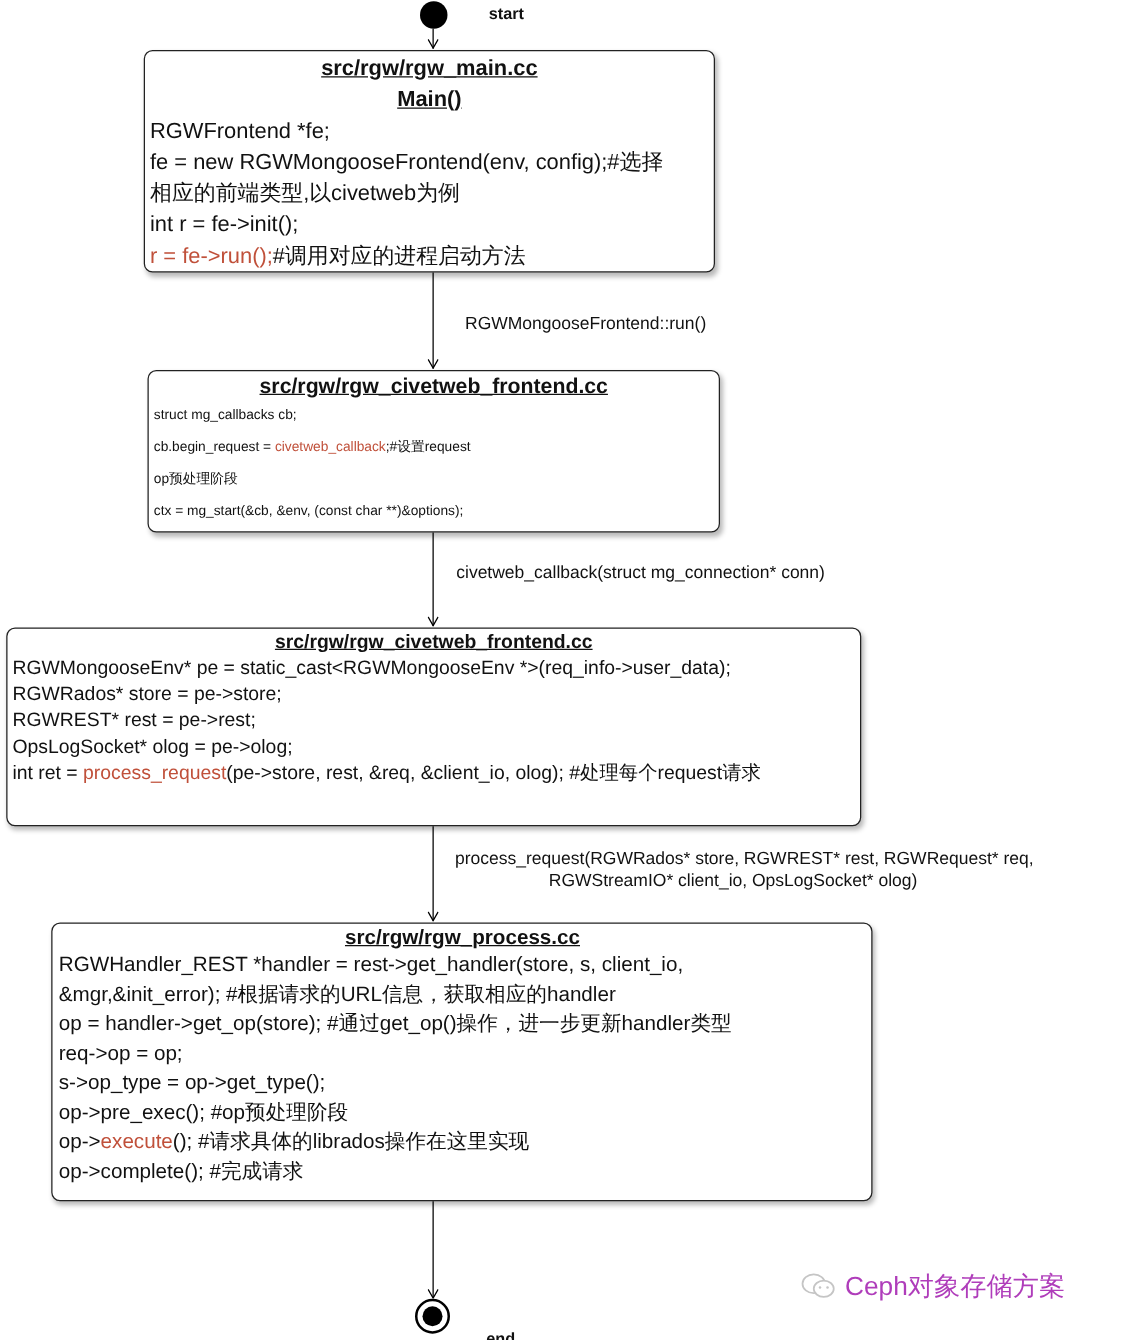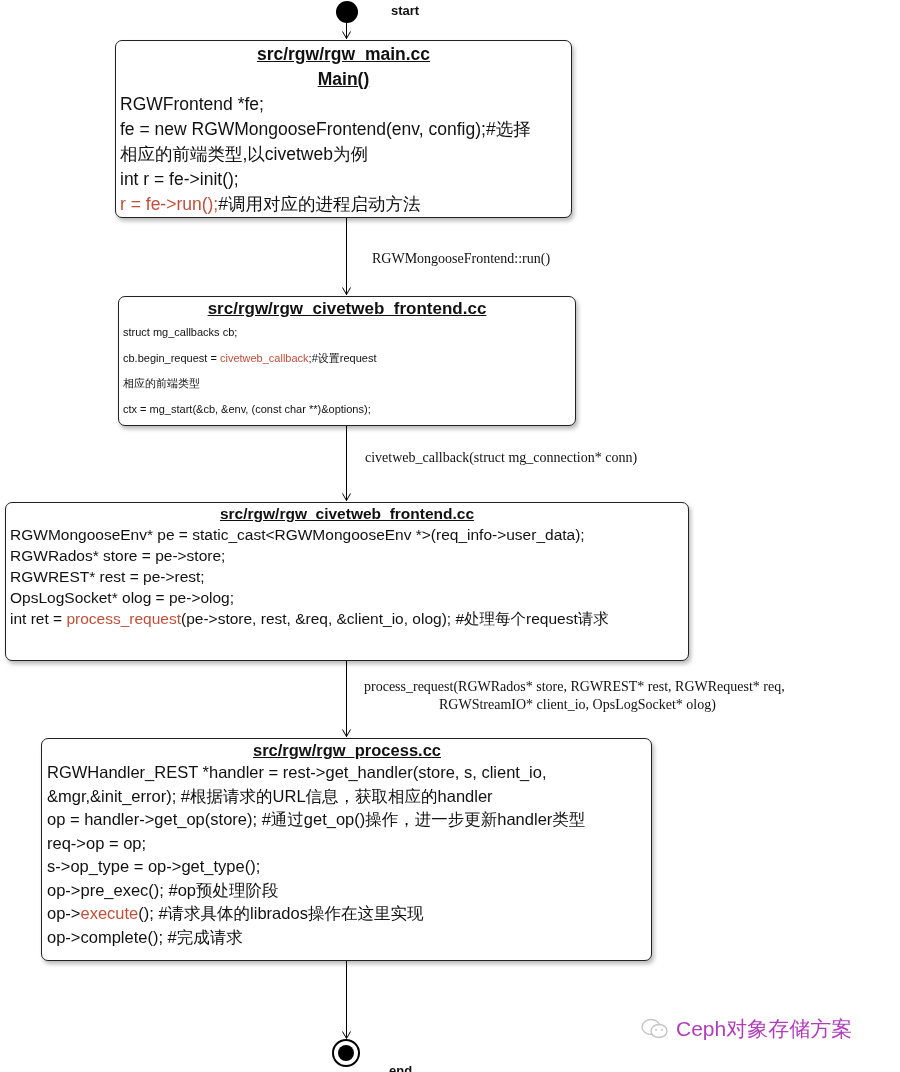--- a/index.html
+++ b/index.html
@@ -19,21 +19,21 @@
            box-shadow: 2px 3px 4px rgba(0,0,0,0.28); box-sizing: border-box; }
     .box .title { text-align: center; font-weight: bold; text-decoration: underline; font-size: 17px; line-height: 21px; }
     .box .line { white-space: nowrap; font-size: 17px; }
     .b1 .line, .b1 .title { line-height: 25px; font-size: 17.5px; }
     .b2 .line { line-height: 25.5px; font-size: 11px; }
     .b3 .line { line-height: 21px; font-size: 15.5px; }
     .b3 .title { font-size: 15.5px; line-height: 20px; }
     .b4 .line { line-height: 23.5px; font-size: 16.5px; }
     .b4 .title { font-size: 16.5px; line-height: 22px; }
     .red { color: #c0503a; }
-    .edge-label { position: absolute; font-size: 14px; white-space: nowrap; line-height: 19px; font-family: Liberation Serif, serif; }
+    .edge-label { position: absolute; font-size: 14px; white-space: nowrap; line-height: 19px; }
     .watermark { position: absolute; left: 640px; top: 1015px; color: #a21caf; font-size: 21px;
                  white-space: nowrap; display: flex; align-items: center; gap: 6px; opacity: 0.85; }
     .wm-icon { width: 30px; height: 24px; position: relative; }
   </style>
 </head>
 <body>
 
 <div class="node-start"></div>
 <div class="node-label" style="left:391px;top:3px;">start</div>
 
@@ -59,21 +59,21 @@
   <svg width="9" height="8">
       <polyline points="0.5,0.5 4.5,7.5 8.5,0.5" fill="none" stroke="#000" stroke-width="1"></polyline>
     </svg>
 </div>
 <div class="edge-label" style="left:372px;top:249px;">RGWMongooseFrontend::run()</div>
 
 <div class="box b2" style="left:118px;top:296px;width:458px;height:130px;padding:1px 4px 0 4px;">
   <div class="title" style="font-size:17px;line-height:22px;">src/rgw/rgw_civetweb_frontend.cc</div>
   <div class="line">struct mg_callbacks cb;</div>
   <div class="line"><span>cb.begin_request = </span><span class="red">civetweb_callback</span><span>;#设置request</span></div>
-  <div class="line">相应的前端类型</div>
+  <div class="line">op预处理阶段</div>
   <div class="line">ctx = mg_start(&amp;cb, &amp;env, (const char **)&amp;options);</div>
 </div>
 
 <div class="vline" style="left:346px;top:426px;height:75px;"></div>
 <div class="arrowhead" style="left:342px;top:493px;">
   <svg width="9" height="8">
       <polyline points="0.5,0.5 4.5,7.5 8.5,0.5" fill="none" stroke="#000" stroke-width="1"></polyline>
     </svg>
 </div>
 <div class="edge-label" style="left:365px;top:448px;">civetweb_callback(struct mg_connection* conn)</div>
@@ -89,21 +89,21 @@
 
 <div class="vline" style="left:346px;top:661px;height:76px;"></div>
 <div class="arrowhead" style="left:342px;top:729px;">
   <svg width="9" height="8">
       <polyline points="0.5,0.5 4.5,7.5 8.5,0.5" fill="none" stroke="#000" stroke-width="1"></polyline>
     </svg>
 </div>
 <div class="edge-label" style="left:364px;top:677px;">process_request(RGWRados* store, RGWREST* rest, RGWRequest* req,</div>
 <div class="edge-label" style="left:439px;top:695px;">RGWStreamIO* client_io, OpsLogSocket* olog)</div>
 
-<div class="box b4" style="left:41px;top:738px;width:611px;height:223px;padding:0 4px 0 5px;">
+<div class="box b4" style="left:41px;top:738px;width:657px;height:223px;padding:0 4px 0 5px;">
   <div class="title">src/rgw/rgw_process.cc</div>
   <div class="line">RGWHandler_REST *handler = rest-&gt;get_handler(store, s, client_io,</div>
   <div class="line">&amp;mgr,&amp;init_error); #根据请求的URL信息，获取相应的handler</div>
   <div class="line">op = handler-&gt;get_op(store); #通过get_op()操作，进一步更新handler类型</div>
   <div class="line">req-&gt;op = op;</div>
   <div class="line">s-&gt;op_type = op-&gt;get_type();</div>
   <div class="line">op-&gt;pre_exec(); #op预处理阶段</div>
   <div class="line"><span>op-&gt;</span><span class="red">execute</span><span>();  #请求具体的librados操作在这里实现</span></div>
   <div class="line">op-&gt;complete(); #完成请求</div>
 </div>

